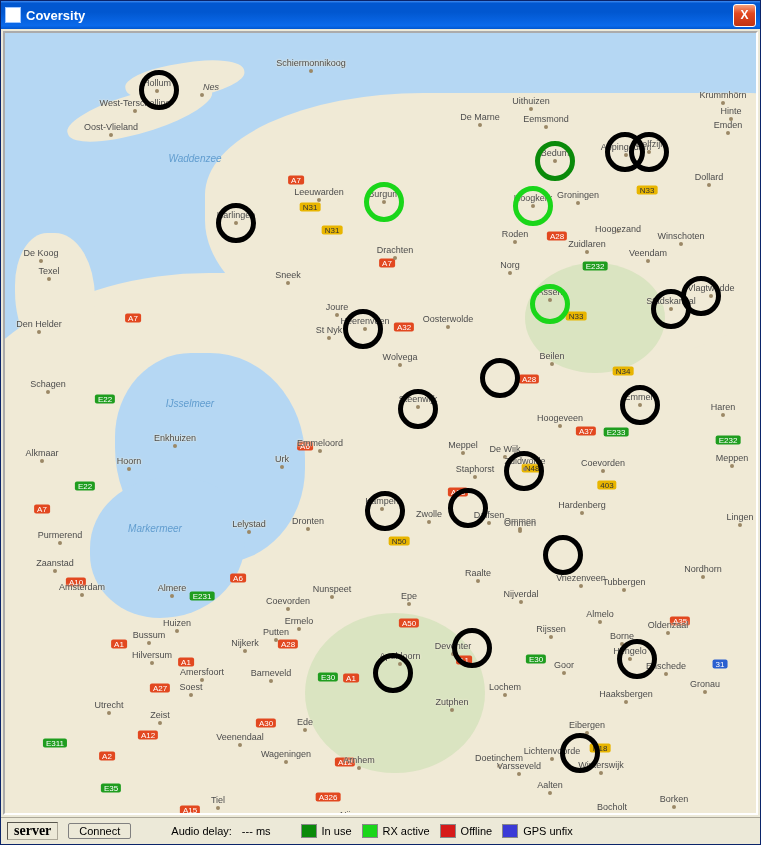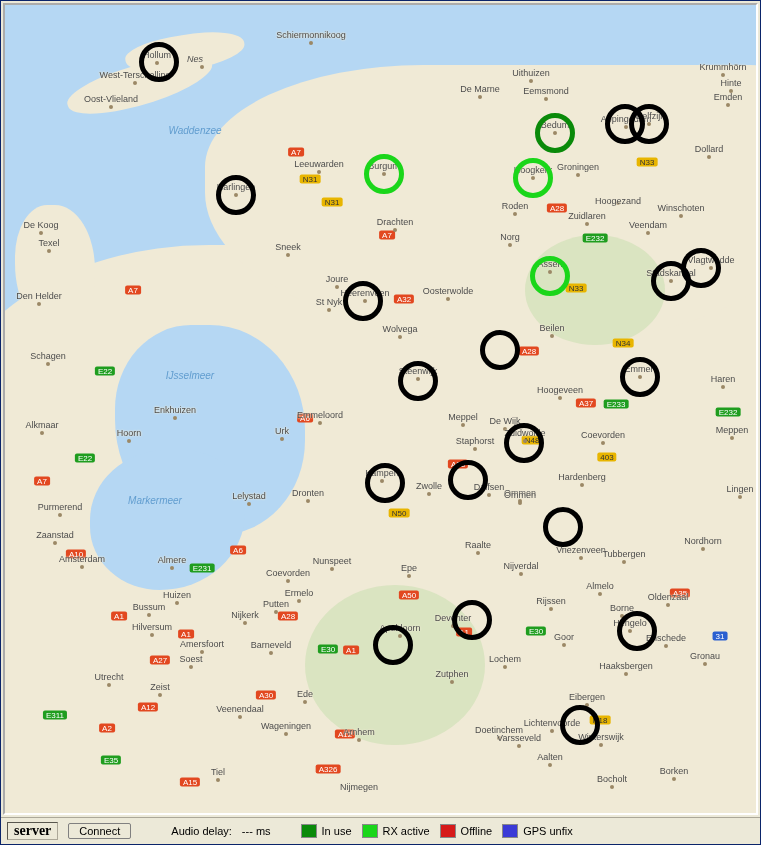--- a/index.html
+++ b/index.html
@@ -153,20 +153,25 @@
   .swatch { width:14px; height:12px; border:1px solid #888; }
   .swatch.inuse{ background:#0a8a0a;}
   .swatch.rx{ background:#1ad61a;}
   .swatch.off{ background:#d61a1a;}
   .swatch.gps{ background:#3a3ad6;}
 </style>
 </head>
 <body>
 
 <div class="window">
+  <div class="titlebar">
+    <div class="icon"></div>
+    <div class="title">Coversity</div>
+    <div class="close">X</div>
+  </div>
 
   <div class="map-wrap">
     <div class="map-bg"></div>
 
     <div class="land" style="left:-60px; top:240px; width:880px; height:600px; border-radius:30% 15% 10% 5%;"></div>
     <div class="land" style="left:200px; top:60px; width:600px; height:280px; border-radius:40% 10% 50% 60%;"></div>
     <div class="land" style="left:10px; top:200px; width:80px; height:130px;"></div>
     <div class="land" style="left:60px; top:60px; width:150px; height:40px; transform:rotate(-18deg);"></div>
     <div class="land" style="left:120px; top:30px; width:120px; height:35px; transform:rotate(-10deg);"></div>
 
@@ -228,21 +233,21 @@
         <div class="hwy " style="left: 155px; top: 655px;">A27</div>
         <div class="hwy green" style="left: 100px; top: 366px;">E22</div>
         <div class="hwy green" style="left: 80px; top: 453px;">E22</div>
         <div class="hwy " style="left: 37px; top: 476px;">A7</div>
       </div>
 
     <div id="cities">
         <div class="city-dot" style="left: 152px; top: 58px;"></div>
         <div class="city-lbl" style="left: 152px; top: 50px;">Hollum</div>
         <div class="city-dot" style="left: 197px; top: 62px;"></div>
-        <div class="city-lbl" style="left: 190px; top: 54px; font-style: italic;">Nes</div>
+        <div class="city-lbl" style="left: 206px; top: 54px; font-style: italic;">Nes</div>
         <div class="city-dot" style="left: 306px; top: 38px;"></div>
         <div class="city-lbl" style="left: 306px; top: 30px;">Schiermonnikoog</div>
         <div class="city-dot" style="left: 526px; top: 76px;"></div>
         <div class="city-lbl" style="left: 526px; top: 68px;">Uithuizen</div>
         <div class="city-dot" style="left: 475px; top: 92px;"></div>
         <div class="city-lbl" style="left: 475px; top: 84px;">De Marne</div>
         <div class="city-dot" style="left: 541px; top: 94px;"></div>
         <div class="city-lbl" style="left: 541px; top: 86px;">Eemsmond</div>
         <div class="city-dot" style="left: 621px; top: 122px;"></div>
         <div class="city-lbl" style="left: 621px; top: 114px;">Appingedam</div>

